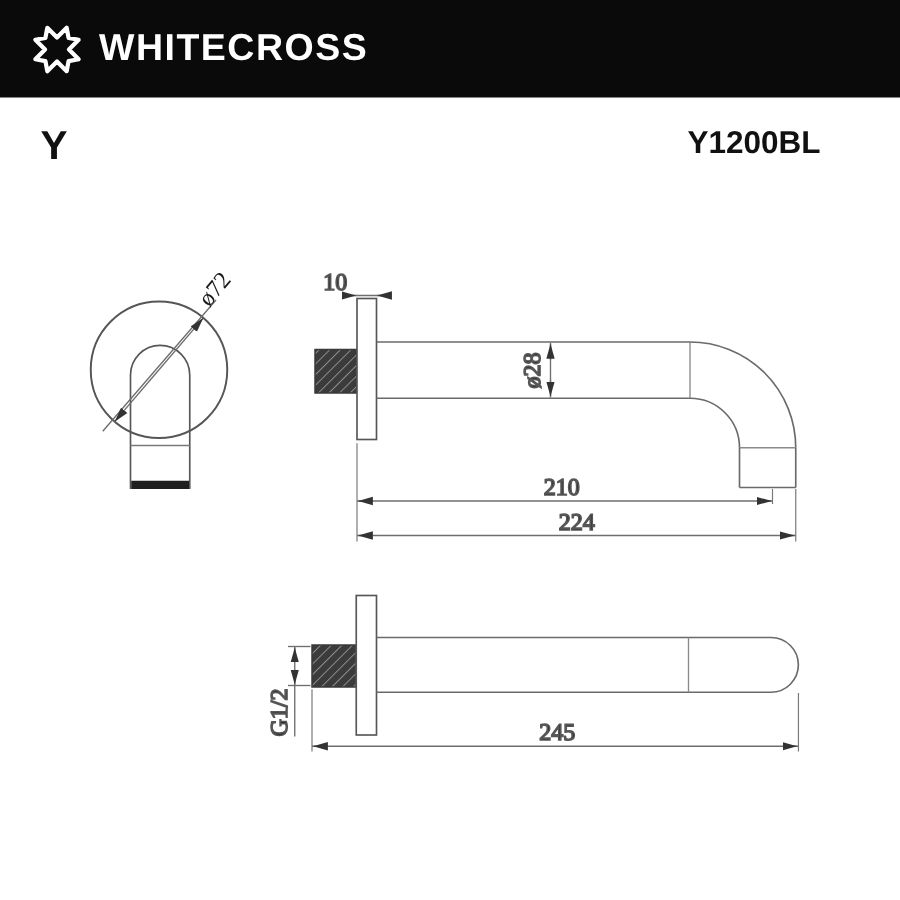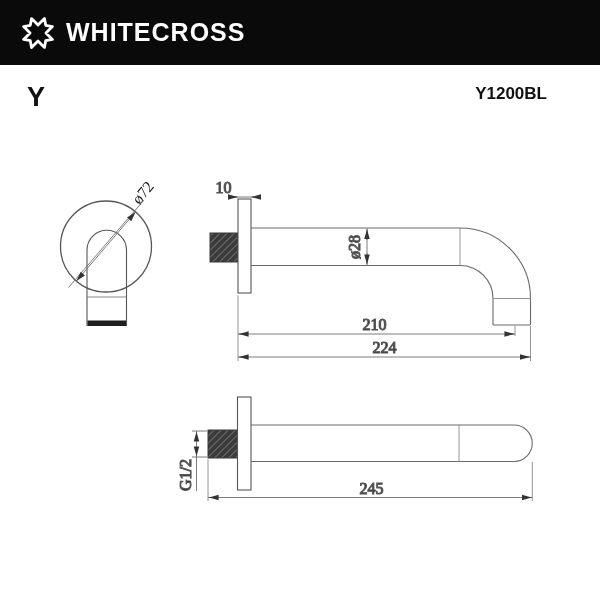--- a/index.html
+++ b/index.html
@@ -11,21 +11,21 @@
     position:absolute;left:0;top:0;width:600px;height:65px;
     background:#0a0a0a;display:flex;align-items:center;padding-left:19px;box-sizing:border-box;
   }
   .brand{
     color:#ffffff;font-size:25px;font-weight:bold;letter-spacing:1px;margin-left:9px;
   }
   .series{
     position:absolute;left:27px;top:82px;font-size:27px;font-weight:bold;color:#111;
   }
   .model{
-    position:absolute;right:53px;top:84px;font-size:17px;font-weight:bold;color:#111;
+    position:absolute;right:53px;top:84px;font-size:21px;font-weight:bold;color:#111;
   }
   svg text.dim{
     font-family:"Liberation Serif","DejaVu Serif",serif;
     font-size:16px;fill:#1a1a1a;
   }
   .drawing{position:absolute;left:0;top:0;}
 </style>
 </head>
 <body>
 

